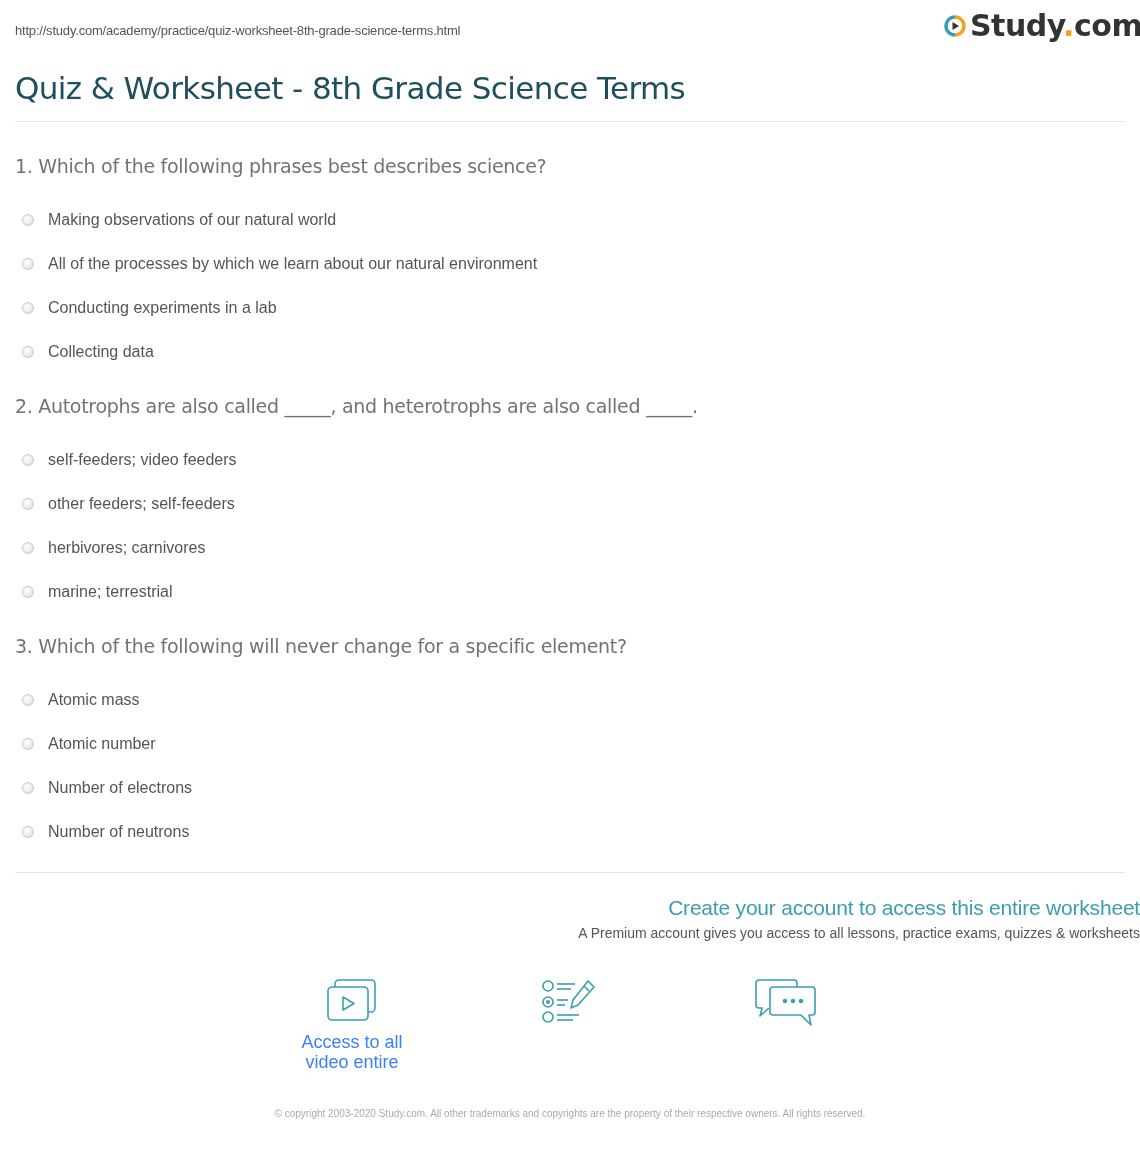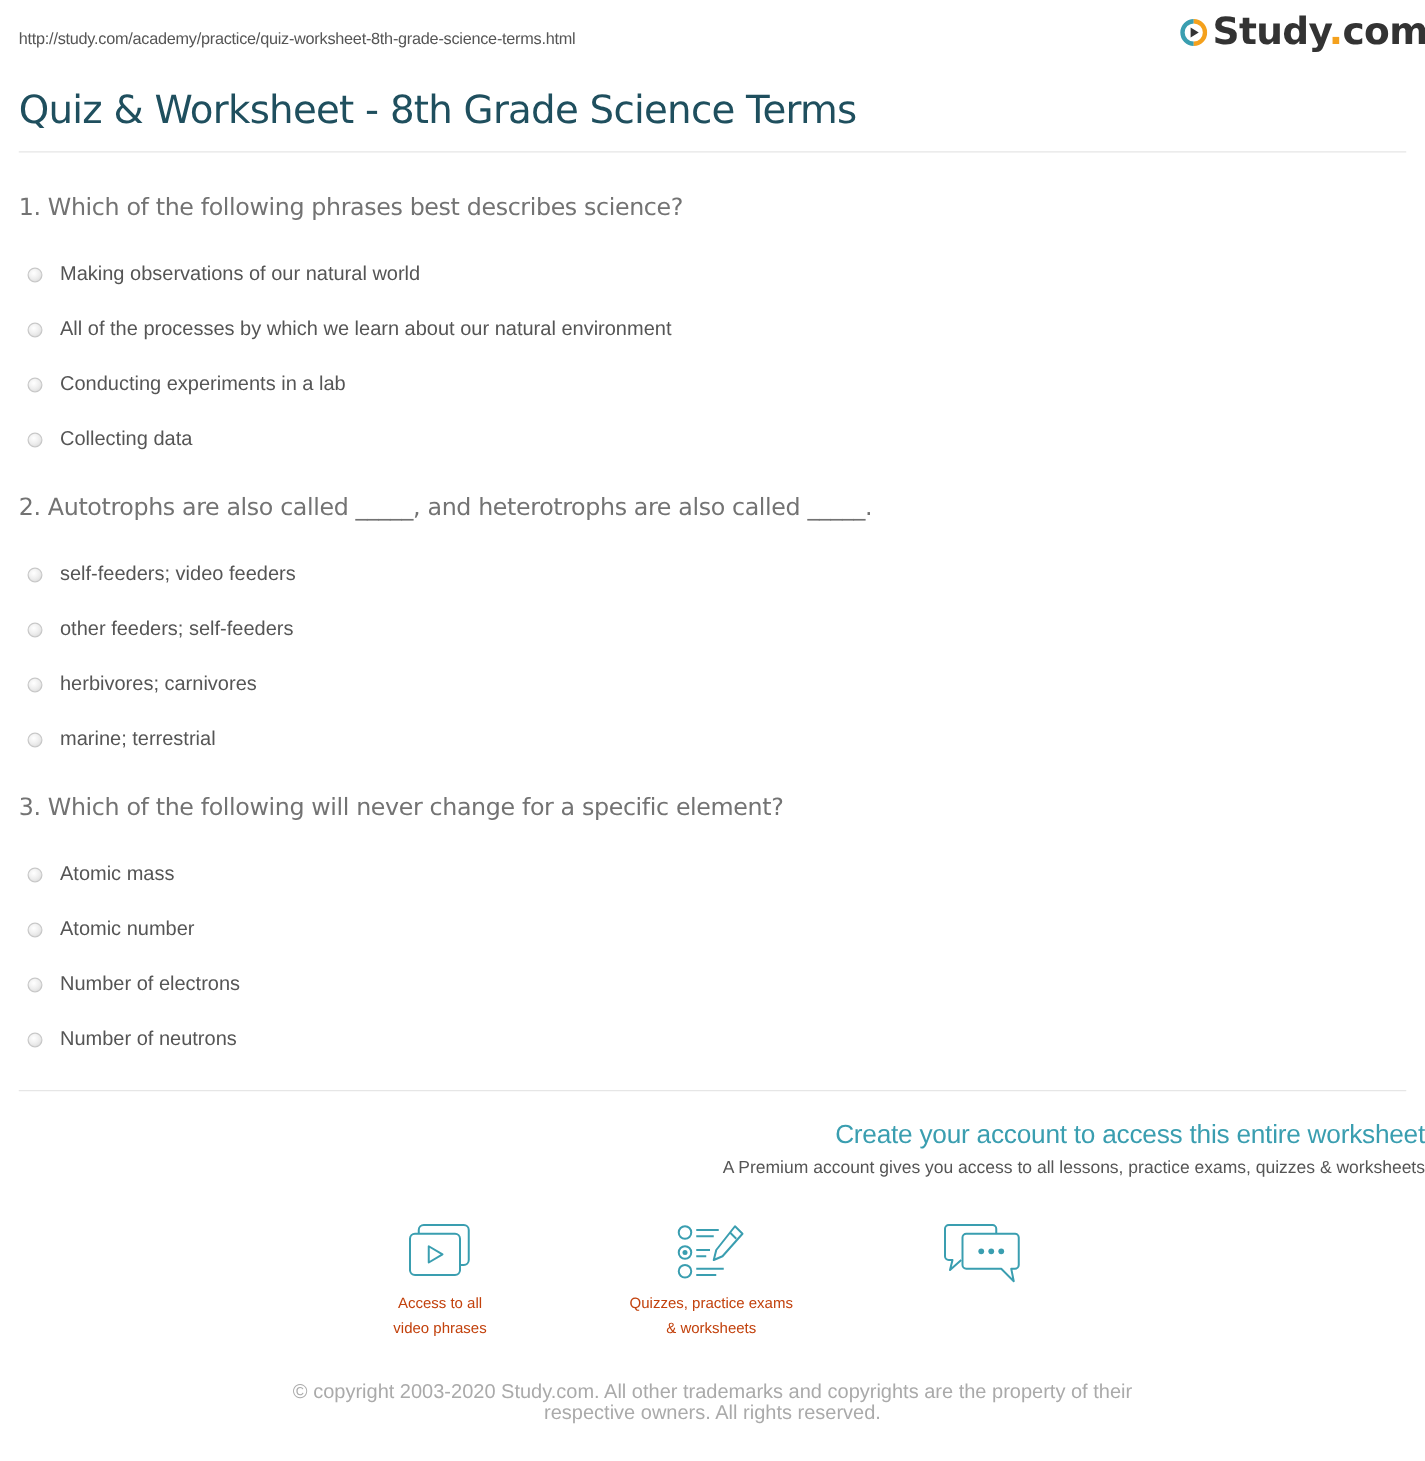--- a/index.html
+++ b/index.html
@@ -12,22 +12,22 @@
   .title { position:absolute; left:15px; top:70px; margin:0; font-size:31px; font-weight:normal; color:#1f4f5e; font-family:"DejaVu Sans", sans-serif; letter-spacing:-0.6px; }
   .hr { position:absolute; left:15px; width:1110px; height:1px; background:#e6e6e6; }
   .q { position:absolute; left:15px; margin:0; font-size:19px; color:#737373; font-family:"DejaVu Sans", sans-serif; letter-spacing:-0.3px; font-weight:normal; }
   .opt { position:absolute; left:22px; display:flex; align-items:center; font-size:16px; color:#555;margin-top:11px; }
   .radio { width:10px; height:10px; border-radius:50%; border:1px solid #c8c8c8; background:radial-gradient(circle at 40% 35%, #fff 0%, #eee 50%, #d5d5d5 100%); margin-right:14px; flex:none; }
   .cta { position:absolute; left:0; width:1140px; text-align:right; }
   .cta-title { top:896px; font-size:21px; color:#3a9eb0; font-weight:normal; letter-spacing:-0.2px; }
   .cta-sub { top:925px; font-size:14px; color:#555; }
   .feature { position:absolute; width:200px; text-align:center; }
   .feature svg { display:block; margin:0 auto; }
-  .feature-label { font-size:12px; color:#c2410c; line-height:20px; margin-top:8px; }
-  .footer { position:absolute; left:210px; width:720px; top:1105px; text-align:center; font-size:16px; color:#aaa; line-height:17px; }
+  .feature-label { font-size:18px; color:#3b82f6; line-height:20px; margin-top:8px; }
+  .footer { position:absolute; left:210px; width:720px; top:1105px; text-align:center; font-size:10px; color:#aaa; line-height:17px; }
 </style>
 </head>
 <body>
 
 <div class="url">http://study.com/academy/practice/quiz-worksheet-8th-grade-science-terms.html</div>
 
 <div class="logo">
   <span class="logo-circle">
     <svg width="22" height="22" viewBox="0 0 22 22">
       <path d="M11 2 A9 9 0 0 0 11 20" fill="none" stroke="#3a9eb0" stroke-width="3.5"></path>
@@ -101,43 +101,39 @@
 <div class="cta cta-sub">A Premium account gives you access to all lessons, practice exams, quizzes &amp; worksheets</div>
 
 <div class="feature" style="left:252px; top:978px">
   <svg width="52" height="46" viewBox="0 0 52 46">
     <rect x="9" y="2" width="40" height="32" rx="4" fill="#fff" stroke="#3a9eb0" stroke-width="1.6"></rect>
     <rect x="2" y="9" width="40" height="33" rx="4" fill="#fff" stroke="#3a9eb0" stroke-width="1.6"></rect>
     <polygon points="17,19 17,32 28,25.5" fill="none" stroke="#3a9eb0" stroke-width="1.6" stroke-linejoin="round"></polygon>
   </svg>
   <div class="feature-label">
     <div>Access to all</div>
-    <div>video phrases</div>
+    <div>video entire</div>
   </div>
 </div>
 
 <div class="feature" style="left:469px; top:978px">
   <svg width="56" height="46" viewBox="0 0 56 46">
     <circle cx="7" cy="8" r="5" fill="none" stroke="#3a9eb0" stroke-width="1.6"></circle>
     <circle cx="7" cy="24" r="5" fill="none" stroke="#3a9eb0" stroke-width="1.6"></circle>
     <circle cx="7" cy="24" r="2" fill="#3a9eb0"></circle>
     <circle cx="7" cy="39" r="5" fill="none" stroke="#3a9eb0" stroke-width="1.6"></circle>
     <line x1="16" y1="6" x2="34" y2="6" stroke="#3a9eb0" stroke-width="1.6"></line>
     <line x1="16" y1="11" x2="30" y2="11" stroke="#3a9eb0" stroke-width="1.6"></line>
     <line x1="16" y1="22" x2="27" y2="22" stroke="#3a9eb0" stroke-width="1.6"></line>
     <line x1="16" y1="27" x2="24" y2="27" stroke="#3a9eb0" stroke-width="1.6"></line>
     <line x1="16" y1="37" x2="38" y2="37" stroke="#3a9eb0" stroke-width="1.6"></line>
     <line x1="16" y1="42" x2="32" y2="42" stroke="#3a9eb0" stroke-width="1.6"></line>
     <path d="M47 3 L53 9 L37 27 L30 30 L32 22 Z" fill="none" stroke="#3a9eb0" stroke-width="1.6" stroke-linejoin="round"></path>
     <line x1="43" y1="8" x2="48" y2="13" stroke="#3a9eb0" stroke-width="1.6"></line>
   </svg>
-  <div class="feature-label">
-    <div>Quizzes, practice exams</div>
-    <div>&amp; worksheets</div>
-  </div>
 </div>
 
 <div class="feature" style="left:686px; top:978px">
   <svg width="64" height="50" viewBox="0 0 64 50">
     <path d="M5 2 H40 a3 3 0 0 1 3 3 V9 M15 30 L6 38 L8 30 H5 a3 3 0 0 1 -3 -3 V5 a3 3 0 0 1 3 -3" fill="none" stroke="#3a9eb0" stroke-width="1.6" stroke-linejoin="round"></path>
     <path d="M19 9 H58 a3 3 0 0 1 3 3 V34 a3 3 0 0 1 -3 3 H55 L57 47 L47 37 H19 a3 3 0 0 1 -3 -3 V12 a3 3 0 0 1 3 -3 Z" fill="#fff" stroke="#3a9eb0" stroke-width="1.6" stroke-linejoin="round"></path>
     <circle cx="31" cy="23" r="2.3" fill="#3a9eb0"></circle>
     <circle cx="39" cy="23" r="2.3" fill="#3a9eb0"></circle>
     <circle cx="47" cy="23" r="2.3" fill="#3a9eb0"></circle>
   </svg>

